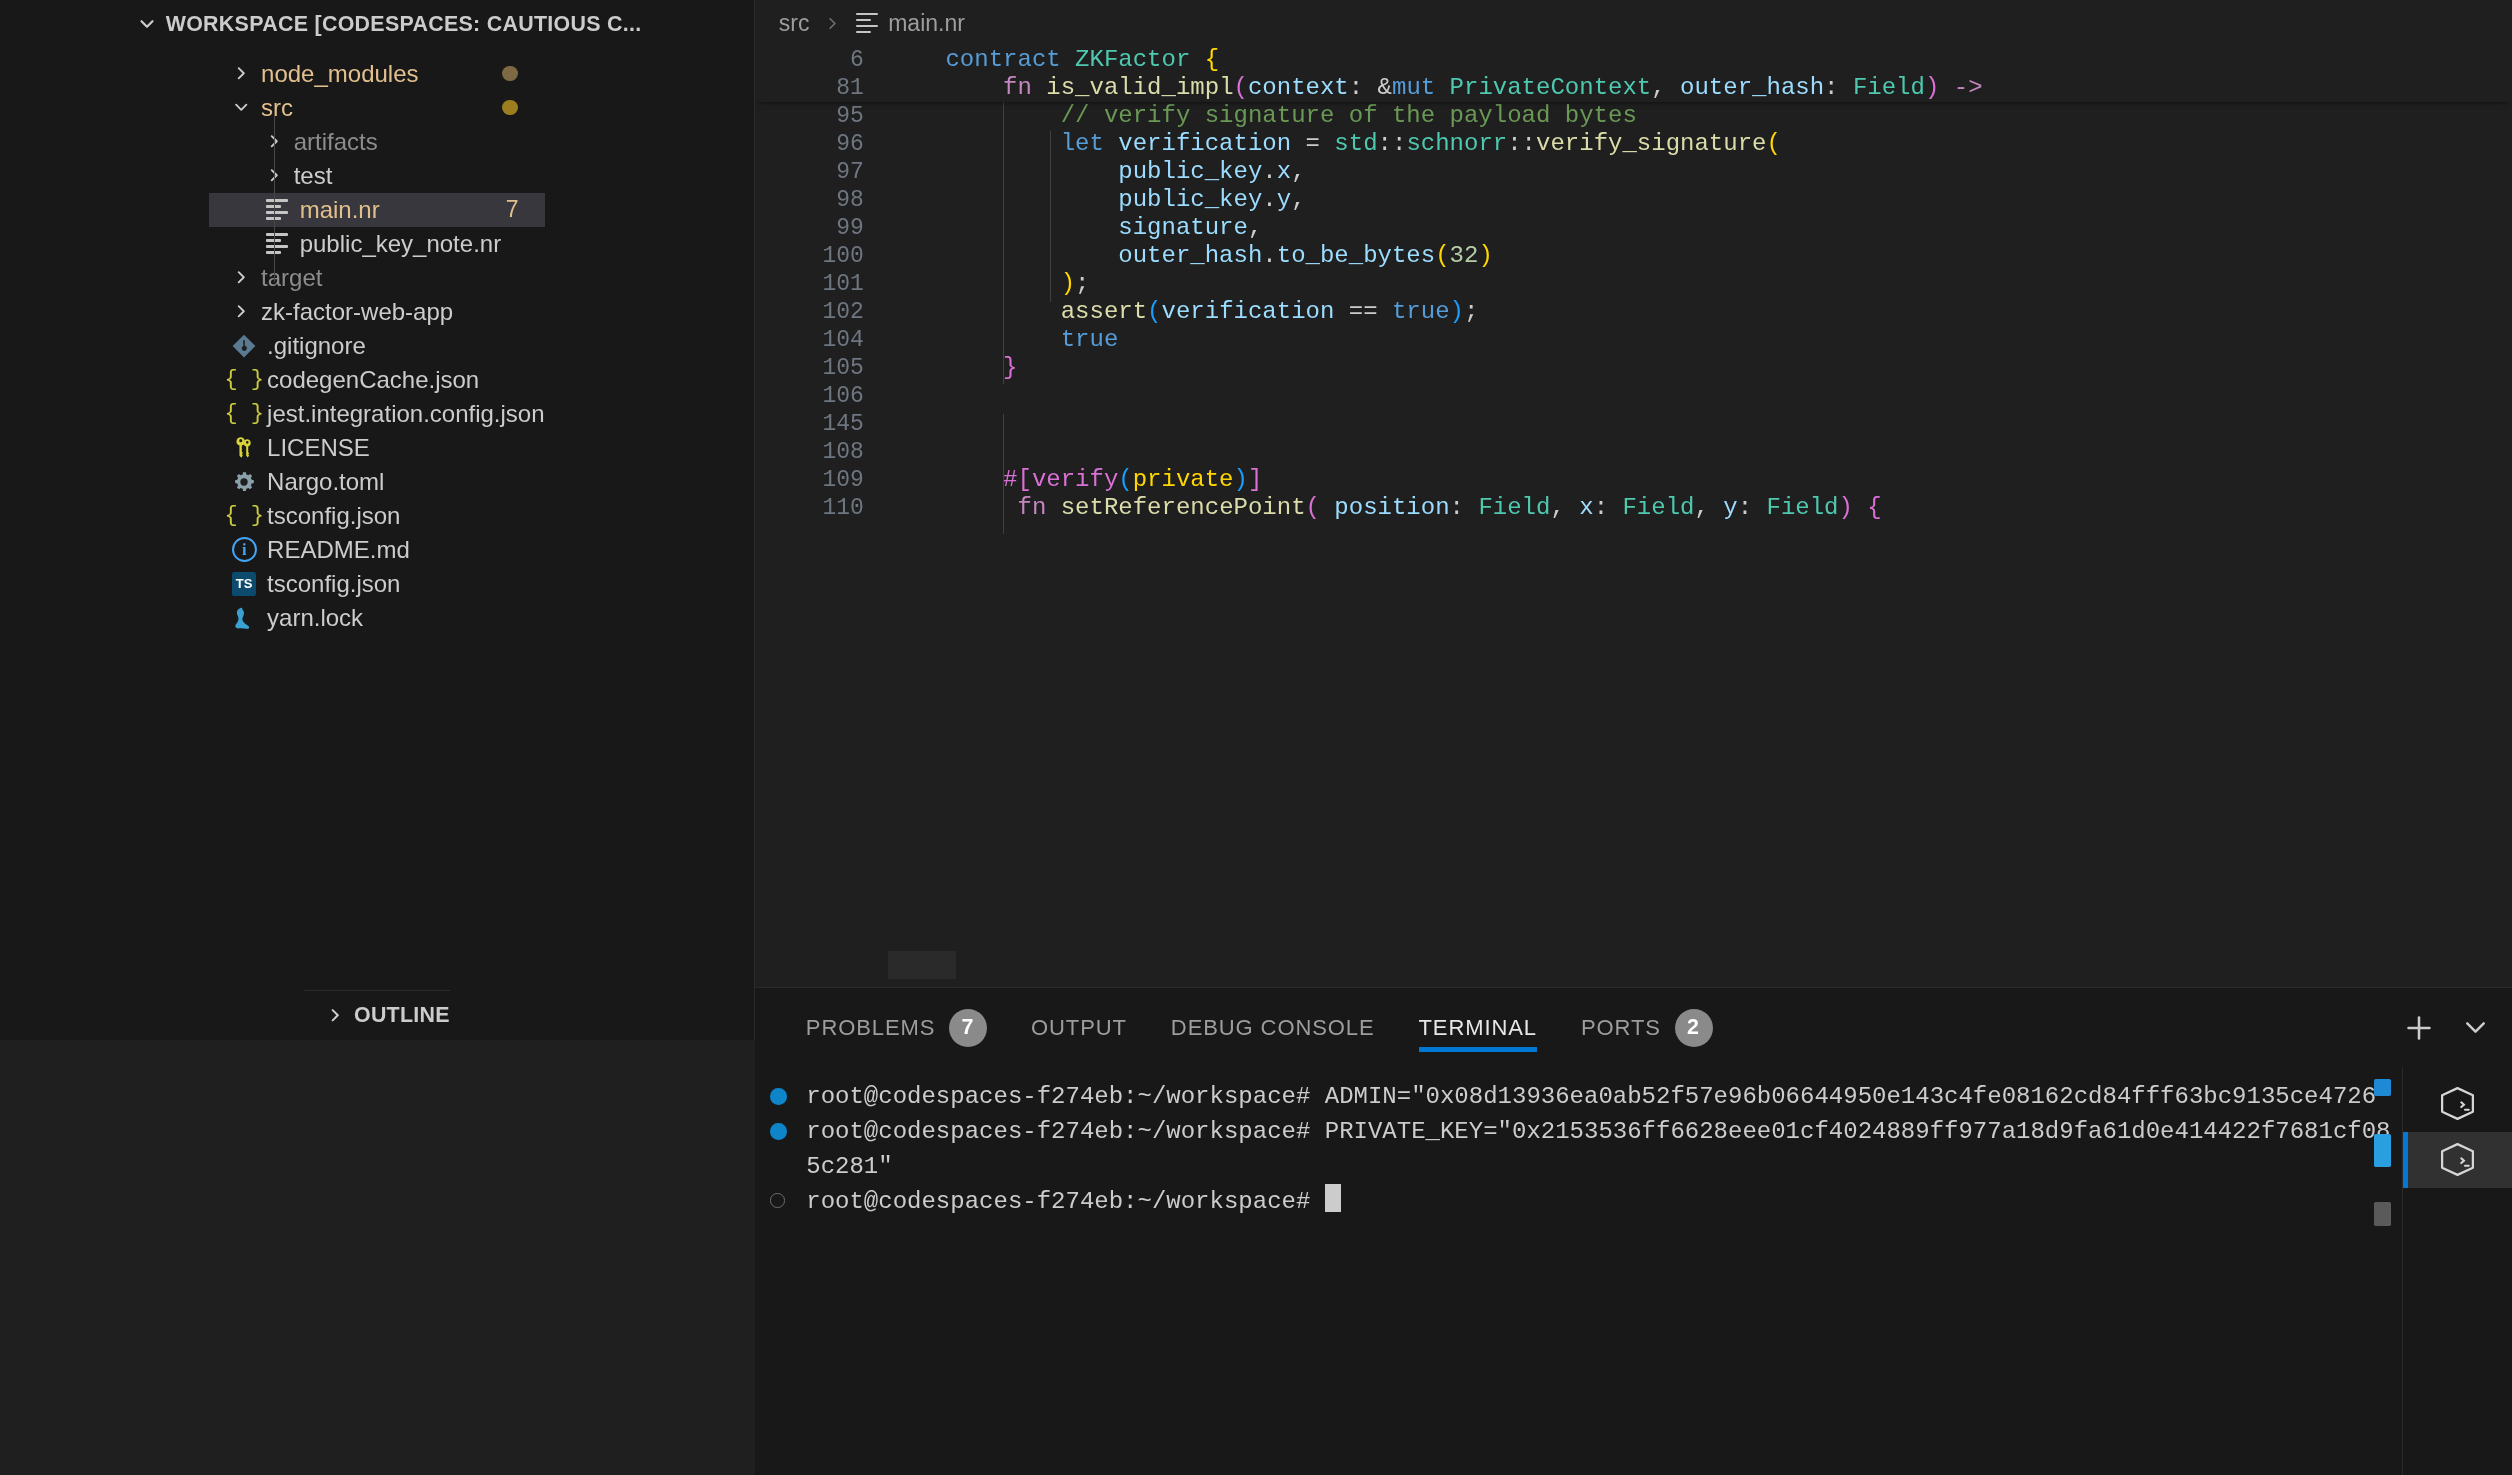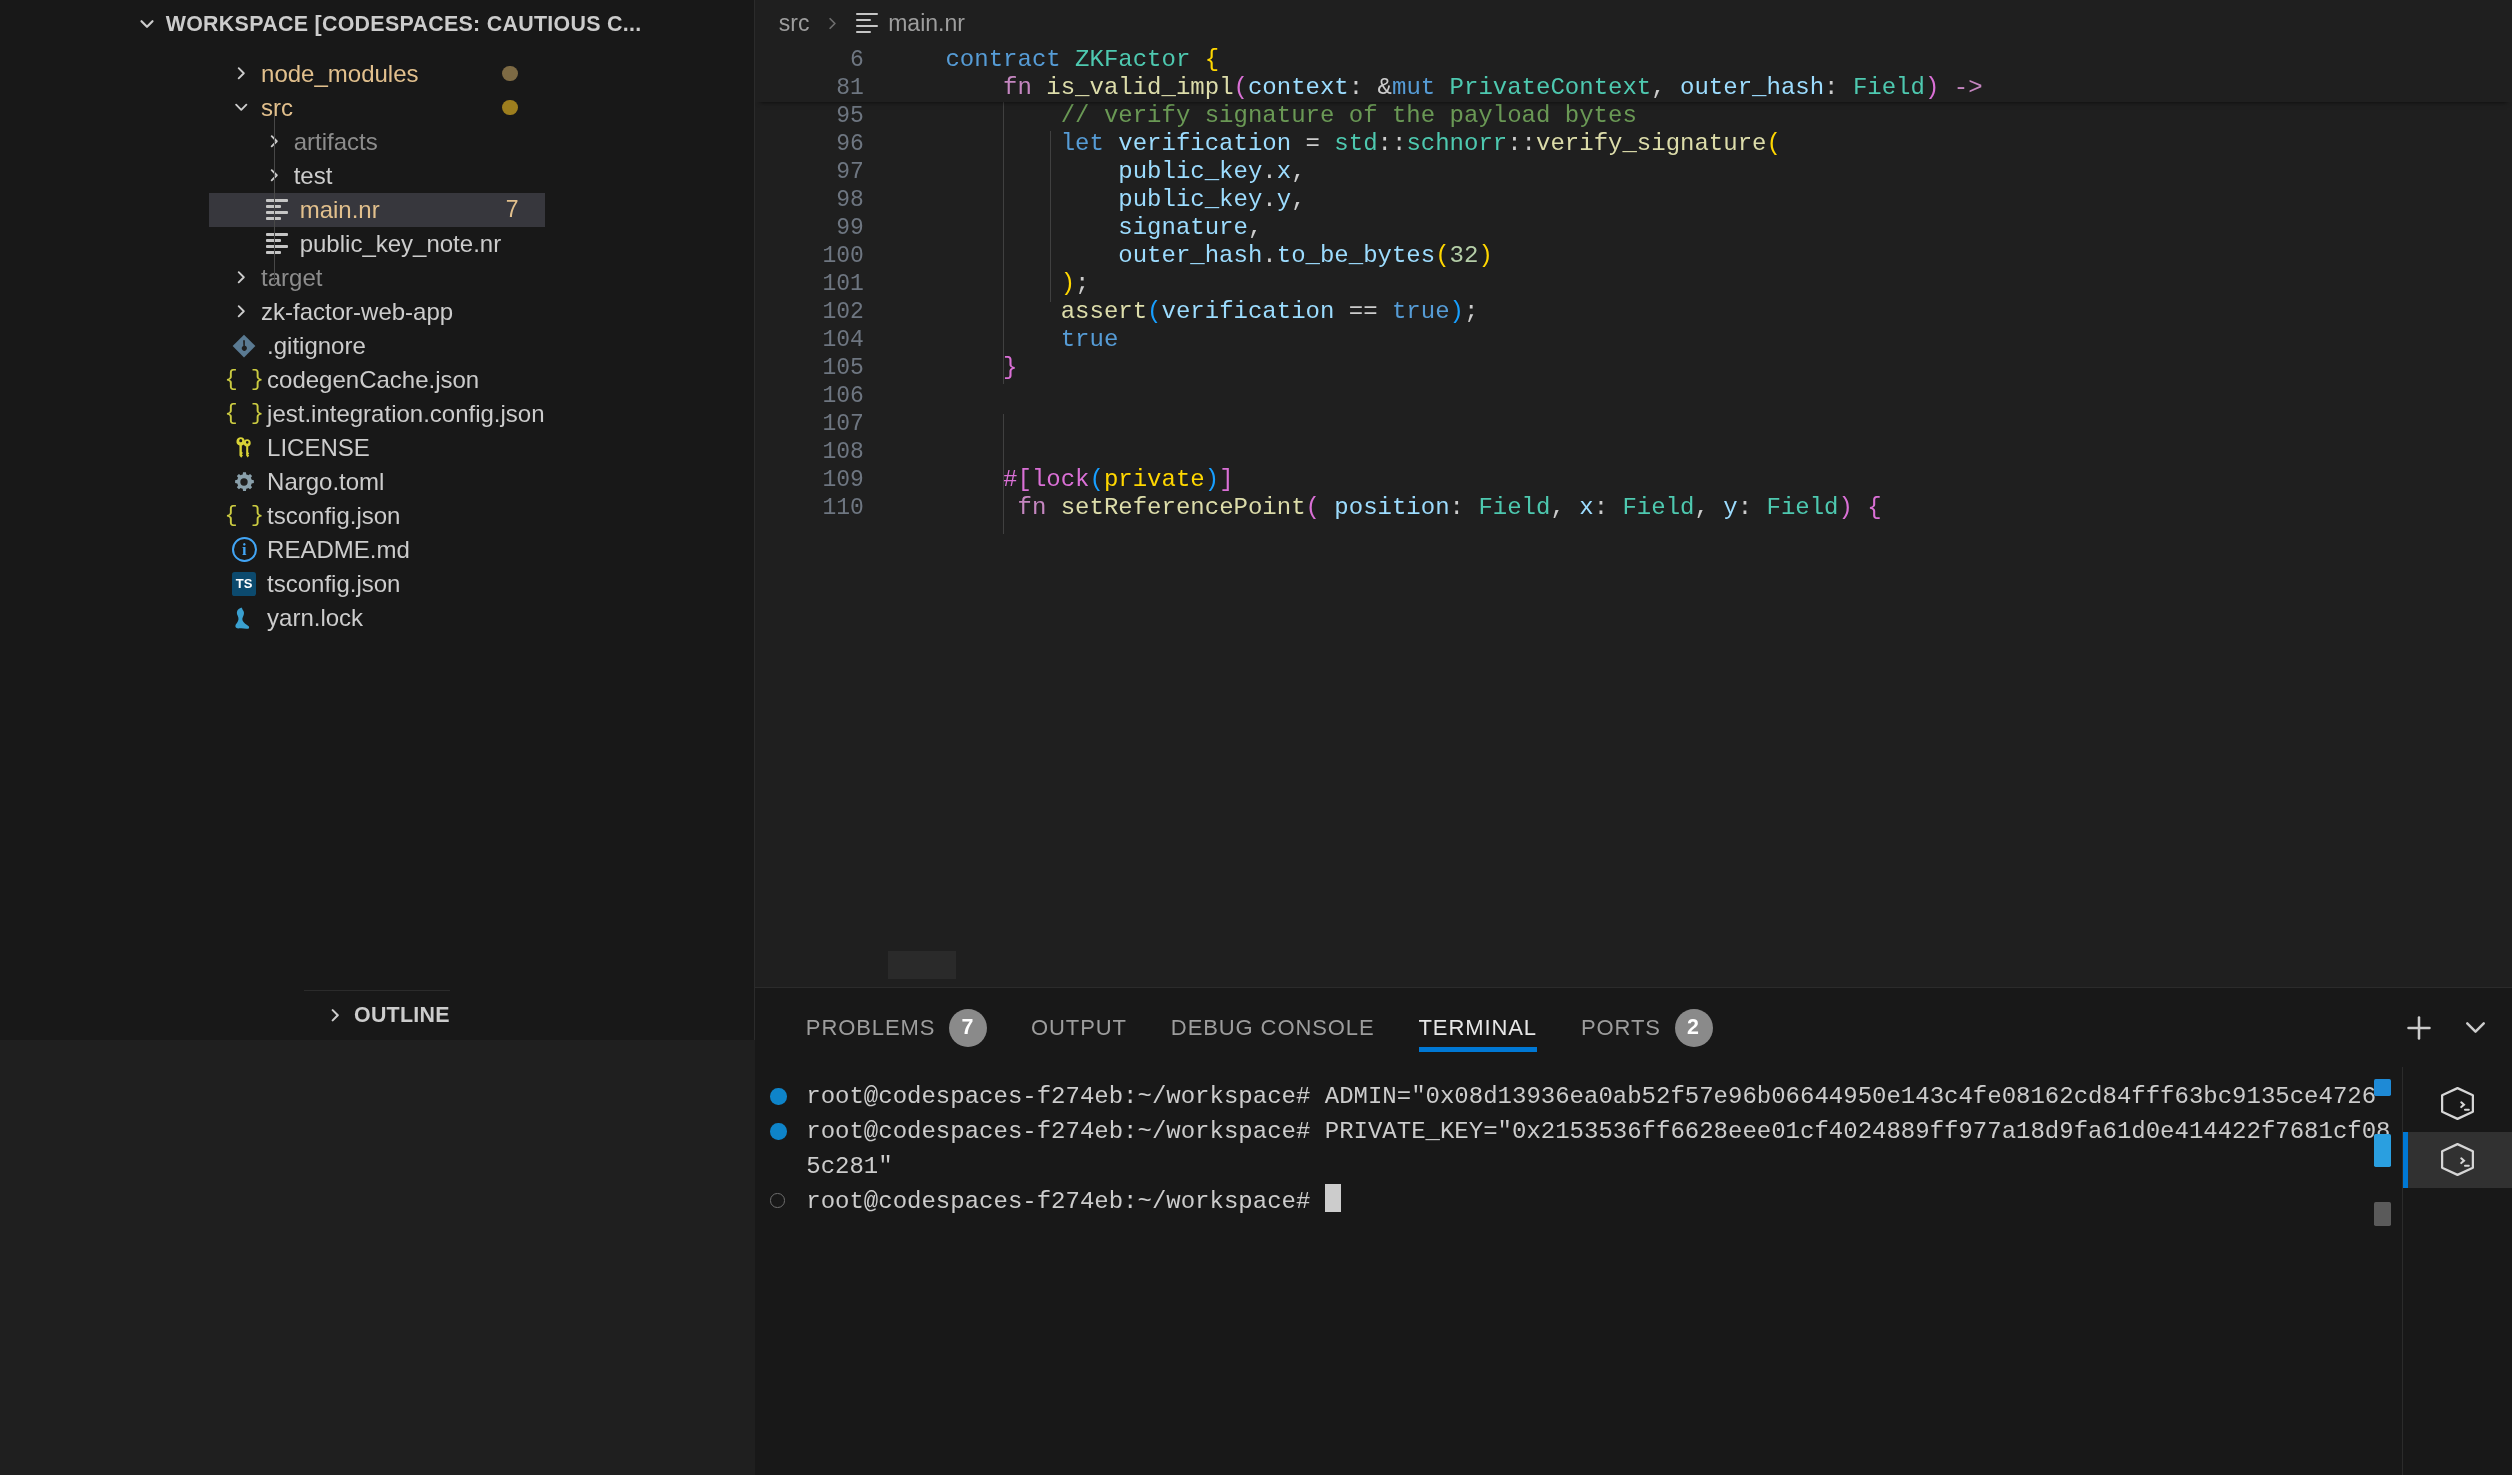--- a/index.html
+++ b/index.html
@@ -390,23 +390,23 @@
           <div class="cline"><span class="lnum">96</span><span class="ctext"><span class="t-pun">            </span><span class="t-kw">let </span><span class="t-var">verification</span><span class="t-pun"> = </span><span class="t-type">std</span><span class="t-pun">::</span><span class="t-type">schnorr</span><span class="t-pun">::</span><span class="t-fn">verify_signature</span><span class="t-p1">(</span></span></div>
           <div class="cline"><span class="lnum">97</span><span class="ctext"><span class="t-pun">                </span><span class="t-var">public_key</span><span class="t-pun">.</span><span class="t-var">x</span><span class="t-pun">,</span></span></div>
           <div class="cline"><span class="lnum">98</span><span class="ctext"><span class="t-pun">                </span><span class="t-var">public_key</span><span class="t-pun">.</span><span class="t-var">y</span><span class="t-pun">,</span></span></div>
           <div class="cline"><span class="lnum">99</span><span class="ctext"><span class="t-pun">                </span><span class="t-var">signature</span><span class="t-pun">,</span></span></div>
           <div class="cline"><span class="lnum">100</span><span class="ctext"><span class="t-pun">                </span><span class="t-var">outer_hash</span><span class="t-pun">.</span><span class="t-var">to_be_bytes</span><span class="t-p1">(</span><span class="t-num">32</span><span class="t-p1">)</span></span></div>
           <div class="cline"><span class="lnum">101</span><span class="ctext"><span class="t-pun">            </span><span class="t-p1">)</span><span class="t-pun">;</span></span></div>
           <div class="cline"><span class="lnum">102</span><span class="ctext"><span class="t-pun">            </span><span class="t-fn">assert</span><span class="t-p3">(</span><span class="t-var">verification</span><span class="t-pun"> == </span><span class="t-kw">true</span><span class="t-p3">)</span><span class="t-pun">;</span></span></div>
           <div class="cline"><span class="lnum">104</span><span class="ctext"><span class="t-pun">            </span><span class="t-kw">true</span></span></div>
           <div class="cline"><span class="lnum">105</span><span class="ctext"><span class="t-pun">        </span><span class="t-p2">}</span></span></div>
           <div class="cline"><span class="lnum">106</span><span class="ctext"></span></div>
-          <div class="cline"><span class="lnum">107</span><span class="ctext"></span></div>
+          <div class="cline"><span class="lnum">145</span><span class="ctext"></span></div>
           <div class="cline"><span class="lnum">108</span><span class="ctext"></span></div>
-          <div class="cline"><span class="lnum">109</span><span class="ctext"><span class="t-pun">        </span><span class="t-p2">#[lock</span><span class="t-p3">(</span><span class="t-p1">private</span><span class="t-p3">)</span><span class="t-p2">]</span></span></div>
+          <div class="cline"><span class="lnum">109</span><span class="ctext"><span class="t-pun">        </span><span class="t-p2">#[verify</span><span class="t-p3">(</span><span class="t-p1">private</span><span class="t-p3">)</span><span class="t-p2">]</span></span></div>
           <div class="cline"><span class="lnum">110</span><span class="ctext"><span class="t-pun">         </span><span class="t-kw2">fn </span><span class="t-fn">setReferencePoint</span><span class="t-p2">(</span><span class="t-pun"> </span><span class="t-var">position</span><span class="t-pun">: </span><span class="t-type">Field</span><span class="t-pun">, </span><span class="t-var">x</span><span class="t-pun">: </span><span class="t-type">Field</span><span class="t-pun">, </span><span class="t-var">y</span><span class="t-pun">: </span><span class="t-type">Field</span><span class="t-p2">)</span><span class="t-pun"> </span><span class="t-p2">{</span></span></div>
         </div>
       <div id="sticky">
           <div class="cline"><span class="lnum">6</span><span class="ctext"><span class="t-pun">    </span><span class="t-kw">contract </span><span class="t-type">ZKFactor</span><span class="t-pun"> </span><span class="t-p1">{</span></span></div>
           <div class="cline"><span class="lnum">81</span><span class="ctext"><span class="t-pun">        </span><span class="t-kw2">fn </span><span class="t-fn">is_valid_impl</span><span class="t-p2">(</span><span class="t-var">context</span><span class="t-pun">: &amp;</span><span class="t-kw">mut</span><span class="t-pun"> </span><span class="t-type">PrivateContext</span><span class="t-pun">, </span><span class="t-var">outer_hash</span><span class="t-pun">: </span><span class="t-type">Field</span><span class="t-p2">)</span><span class="t-pun"> </span><span class="t-kw2">-&gt;</span></span></div>
         </div>
     <div style="position: absolute; width: 0.9px; background: rgb(64, 64, 64); left: 295px; top: 85px; height: 171px;"></div>
         <div style="position: absolute; width: 0.9px; background: rgb(64, 64, 64); left: 248px; top: 56px; height: 282px;"></div>
         <div style="position: absolute; width: 0.9px; background: rgb(64, 64, 64); left: 248px; top: 368px; height: 120px;"></div>
         <div style="position: absolute; left: 133px; top: 905px; height: 28px; width: 68px; background: rgb(42, 42, 42);"></div>

